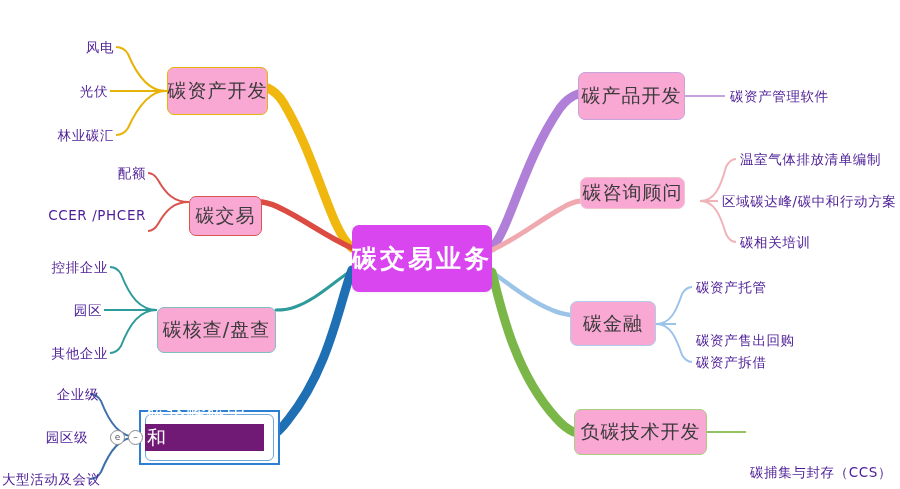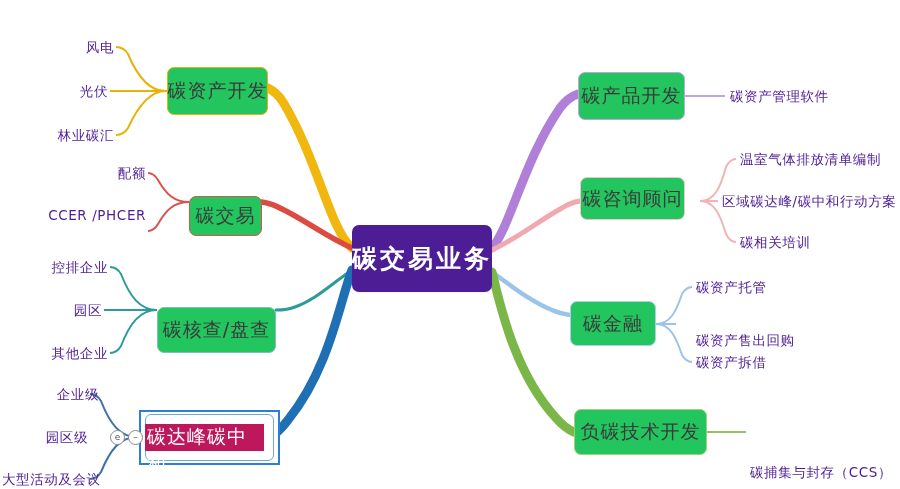--- a/index.html
+++ b/index.html
@@ -11,28 +11,28 @@
     position:relative;
   }
   #canvas{position:absolute;inset:0;width:900px;height:489px;}
   #svg-links{position:absolute;left:0;top:0;width:900px;height:489px;}
 
   .node{
     position:absolute;
     box-sizing:border-box;
     display:flex;align-items:center;justify-content:center;
     border-radius:7px;
-    background:#22c55e;
+    background:#f9a8d4;
     border:1.4px solid #ccc;
     color:#3a3a3a;
     white-space:nowrap;
     letter-spacing:1px;
   }
   .root-node{
-    background:#4c1d95;
+    background:#d946ef;
     border:none;
     border-radius:7px;
     color:#ffffff;
     font-weight:bold;
     font-size:25px;
     letter-spacing:3px;
     box-shadow:0 1px 2px rgba(0,0,0,0.06);
   }
   .main-node{font-size:19px;}
 
@@ -55,25 +55,25 @@
   }
   #sel-inner{
     position:absolute;
     border:1.3px solid #6fa8dc;
     border-radius:6px;
     background:#ffffff;
     box-sizing:border-box;
   }
   #sel-text{
     position:absolute;
-    background:#be185d;
+    background:#701a75;
     color:#ffffff;
     font-size:19px;
     letter-spacing:1px;
-    display:flex;align-items:flex-start;
+    display:flex;align-items:flex-end;
     padding:0 2px;
     box-sizing:border-box;
   }
   .mini-icon{
     position:absolute;
     width:15px;height:15px;
     border-radius:50%;
     border:1.2px solid #8a8a8a;
     background:#fff;
     color:#555;
@@ -149,21 +149,21 @@
   <div id="sel-text" style="left:145px;top:424px;width:119px;height:27px;">
     <span>碳达峰碳中和</span>
   </div>
   <div class="mini-icon" style="left:110px;top:430px;">e</div>
   <div class="mini-icon" style="left:128px;top:430px;">–</div>
 
   <div class="node main-node" style="left:578px;top:72px;width:107px;height:48px;border-color:#C6A3DE;">
     <span>碳产品开发</span>
   </div>
 
-  <div class="node main-node" style="left:580px;top:177px;width:105px;height:43px;border-color:#F0C6CA;">
+  <div class="node main-node" style="left:580px;top:177px;width:105px;height:32px;border-color:#F0C6CA;">
     <span>碳咨询顾问</span>
   </div>
 
   <div class="node main-node" style="left:570px;top:301px;width:86px;height:45px;border-color:#AFCDEA;">
     <span>碳金融</span>
   </div>
 
   <div class="node main-node" style="left:574px;top:409px;width:133px;height:46px;border-color:#A5CE7D;">
     <span>负碳技术开发</span>
   </div>

